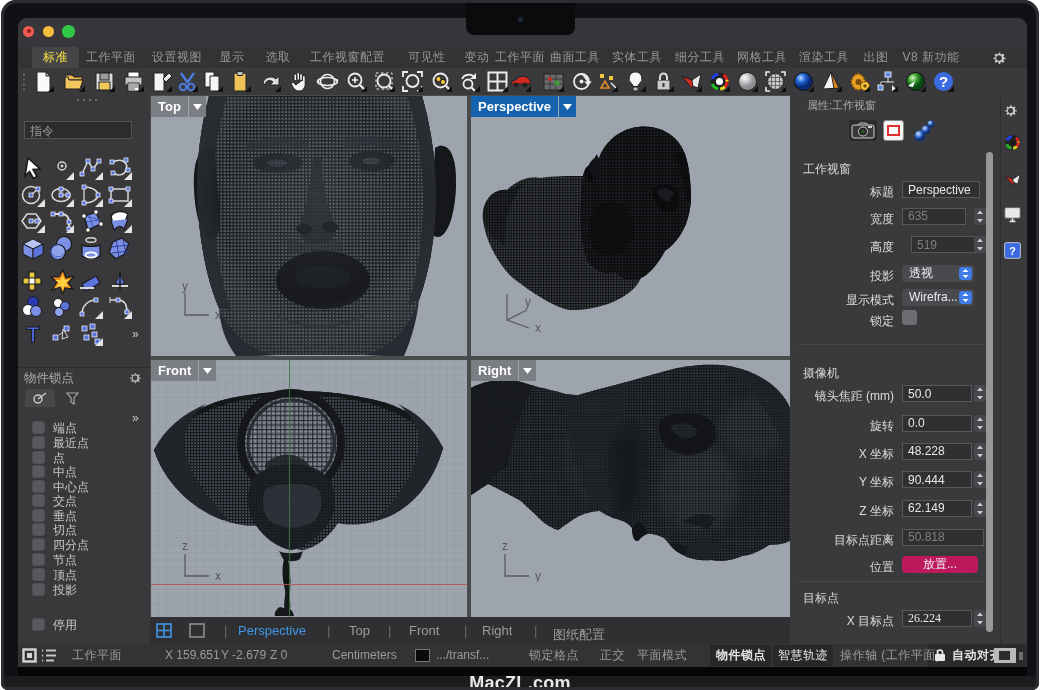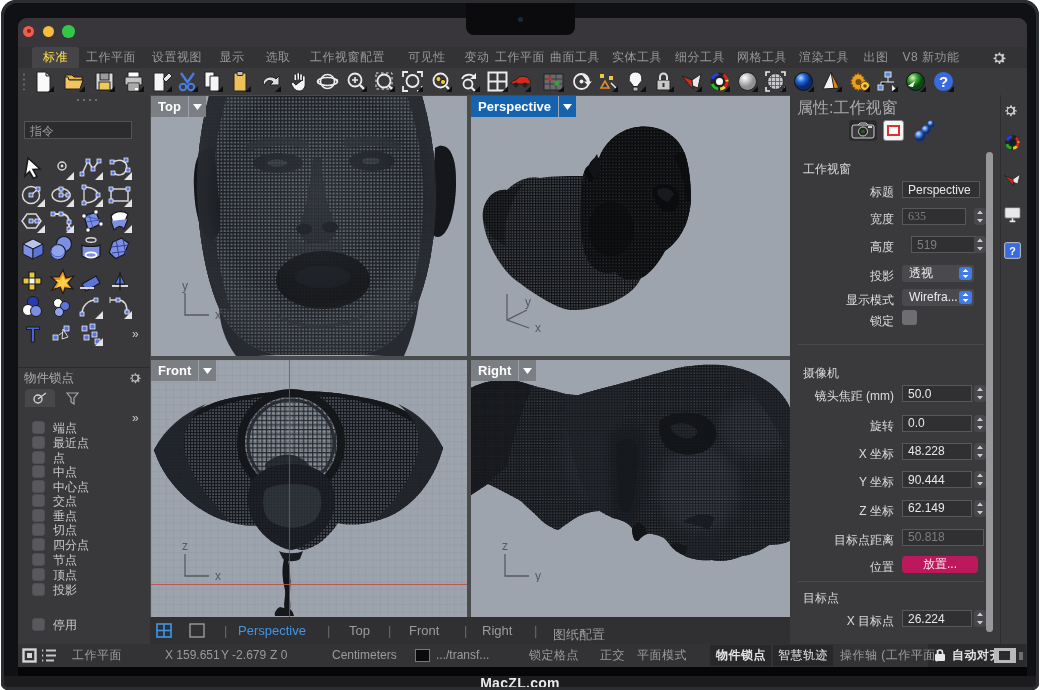--- a/index.html
+++ b/index.html
@@ -2,21 +2,21 @@
 <html><head><meta charset="utf-8">
 <style>
 html,body{margin:0;padding:0;width:1040px;height:690px;background:#fff;overflow:hidden}
 *{box-sizing:border-box;font-family:"Liberation Sans",sans-serif}
 #frame{position:absolute;left:1px;top:0;width:1038px;height:690px;background:#101114;border-radius:15px 15px 7px 7px;overflow:hidden}
 #frame .edge{position:absolute;inset:0;border-radius:16px 16px 7px 7px;box-shadow:inset 0 0 0 3px #2c2d31;pointer-events:none;z-index:60}
 #screen{position:absolute;left:17px;top:18px;width:1009px;height:658px;background:#323235;border-radius:9px 9px 0 0;overflow:hidden}
 #notch{position:absolute;left:465px;top:0;width:109px;height:35px;background:#0b0b0d;border-radius:0 0 8px 8px;z-index:55}
 #notch i{position:absolute;left:52px;top:17px;width:5px;height:5px;border-radius:50%;background:#1c2a3c}
 #chin{position:absolute;left:0;top:676px;width:100%;height:14px;background:#1c1c1f;z-index:56;text-align:center}
-#chin div{color:#e8e8e8;font-size:14px;font-weight:bold;line-height:13px;margin-top:1px;letter-spacing:.3px}
+#chin div{color:#e8e8e8;font-size:18px;font-weight:bold;line-height:13px;margin-top:1px;letter-spacing:.3px}
 
 #titlebar{position:absolute;left:0;top:0;width:100%;height:29px;background:#38353b}
 .tl{position:absolute;border-radius:50%}
 
 #menubar{position:absolute;left:0;top:29px;width:100%;height:21px;background:#333335;white-space:nowrap;font-size:12px;color:#97979a;letter-spacing:.5px}
 #menubar span{display:inline-block;text-align:center;line-height:21px}
 #menubar .act{background:#454548;color:#fde047;border-radius:3px 3px 0 0}
 
 #toolbar{position:absolute;left:0;top:50px;width:100%;height:27px;background:#3a3a3d}
 .tbi{position:absolute;top:2px;width:23px;height:23px}
@@ -31,21 +31,21 @@
 .snaprow u{text-decoration:none;position:absolute;left:21px;top:0;white-space:nowrap}
 
 #vps{position:absolute;left:132px;top:77px;width:640px;height:522px;background:#4a4b4d}
 .vp{position:absolute;background:#9da4ae;overflow:hidden}
 .vplabel{position:absolute;left:0;top:0;height:21px;font-weight:bold;font-size:13px;color:#fff;line-height:21px}
 .vplabel .nm{display:inline-block;height:21px;padding:0 7px;background:#7b7e83}
 .vplabel .dd{display:inline-block;height:21px;width:17px;margin-left:1px;background:#7b7e83;text-align:center;font-size:8px;line-height:21px;vertical-align:top}
 .axis{position:absolute;color:#5d6167;font-size:12px}
 
 #rpanel{position:absolute;left:772px;top:77px;width:237px;height:549px;background:#3a3a3d}
-#rphead{position:absolute;left:7px;top:3px;font-size:16px;color:#a9a9ab}
+#rphead{position:absolute;left:17px;top:3px;font-size:11px;color:#a9a9ab}
 .prow{position:absolute;font-size:12px;color:#dcdcde;width:204px}
 .plabel{position:absolute;right:0;top:3px;white-space:nowrap}
 .pinput{position:absolute;left:112px;top:0;width:76px;height:17px;border:1px solid #58585c;background:#303033;color:#e8e8ea;font-size:12px;line-height:15px;padding-left:5px}
 .pinput.dis{color:#7e7e81}
 .stepper{position:absolute;left:191px;top:0;width:12px;height:17px;background:#48484c;border-radius:3px}
 .sect{position:absolute;left:13px;font-size:12px;color:#d6d6d8}
 .ddrop{position:absolute;left:112px;top:0;width:72px;height:17px;background:#4a4a4e;border-radius:3px;color:#ececee;font-size:12px;line-height:17px;padding-left:7px}
 .ddrop .bs{position:absolute;right:2px;top:2px;width:13px;height:13px;background:#3f7ce8;border-radius:3px}
 
 #vptabs{position:absolute;left:132px;top:599px;width:640px;height:27px;background:#303033;color:#9b9b9d;font-size:13px}
@@ -755,21 +755,21 @@
           <circle cx="12" cy="11" r="4.5" fill="url(#bg1)"></circle>
           <circle cx="6" cy="17" r="5.5" fill="url(#bg1)"></circle>
         </svg>
    <div class="sect" style="top:66px">工作视窗</div>
    <div class="prow" style="left:0;top:86px;width:200px">
           <span class="plabel" style="right:96px">标题</span>
           <input class="pinput" style="left: 112px; width: 78px;" value="Perspective">
         </div>
    <div class="prow" style="left:0;top:112.5px;width:200px">
           <span class="plabel" style="right:96px">宽度</span>
-          <input class="pinput dis" style="left: 112px; width: 64px; font-family: Liberation Serif, serif;" value="635">
+          <input class="pinput dis" style="left: 112px; width: 64px;" value="635">
           <span class="stepper" style="left:184px">
             <svg width="12" height="17" viewBox="0 0 12 17">
               <path d="M3 6l3-3.4L9 6zM3 11l3 3.4L9 11z" fill="#cbcbcd"></path>
             </svg>
           </span>
         </div>
    <div class="prow" style="left:0;top:141px;width:200px">
           <span class="plabel" style="right:96px">高度</span>
           <input class="pinput dis" style="left: 121px; width: 70px;" value="519">
           <span class="stepper" style="left:184px">
@@ -850,21 +850,21 @@
           <input class="pinput dis" style="left: 112px; width: 82px;" value="50.818">
         </div>
    <div class="prow" style="left:0;top:461px;width:200px">
           <span class="plabel" style="right:96px">位置</span>
           <span style="position:absolute;left:112px;top:0;width:76px;height:17px;background:#be185d;border-radius:4px;text-align:center;line-height:17px;color:#f0f0f2">放置...</span>
         </div>
    <div style="position:absolute;left:8px;top:486px;width:186px;height:1px;background:#4a4a4d"></div>
    <div class="sect" style="top:495px">目标点</div>
    <div class="prow" style="left:0;top:515px;width:200px">
           <span class="plabel" style="right:96px">X 目标点</span>
-          <input class="pinput" style="left: 112px; width: 70px;" value="26.224">
+          <input class="pinput" style="left: 112px; width: 70px; font-family: Liberation Serif, serif;" value="26.224">
           <span class="stepper" style="left:184px">
             <svg width="12" height="17" viewBox="0 0 12 17">
               <path d="M3 6l3-3.4L9 6zM3 11l3 3.4L9 11z" fill="#cbcbcd"></path>
             </svg>
           </span>
         </div>
    <div style="position:absolute;left:196px;top:57px;width:7px;height:480px;background:#98989b;border-radius:4px"></div>
    <div style="position:absolute;left:210px;top:0;width:1px;height:549px;background:#2e2e30"></div>
    <svg style="position:absolute;left:213px;top:38px" width="19" height="19" viewBox="0 0 23 23">
           <circle cx="11.5" cy="11.5" r="9" fill="#222"></circle>

